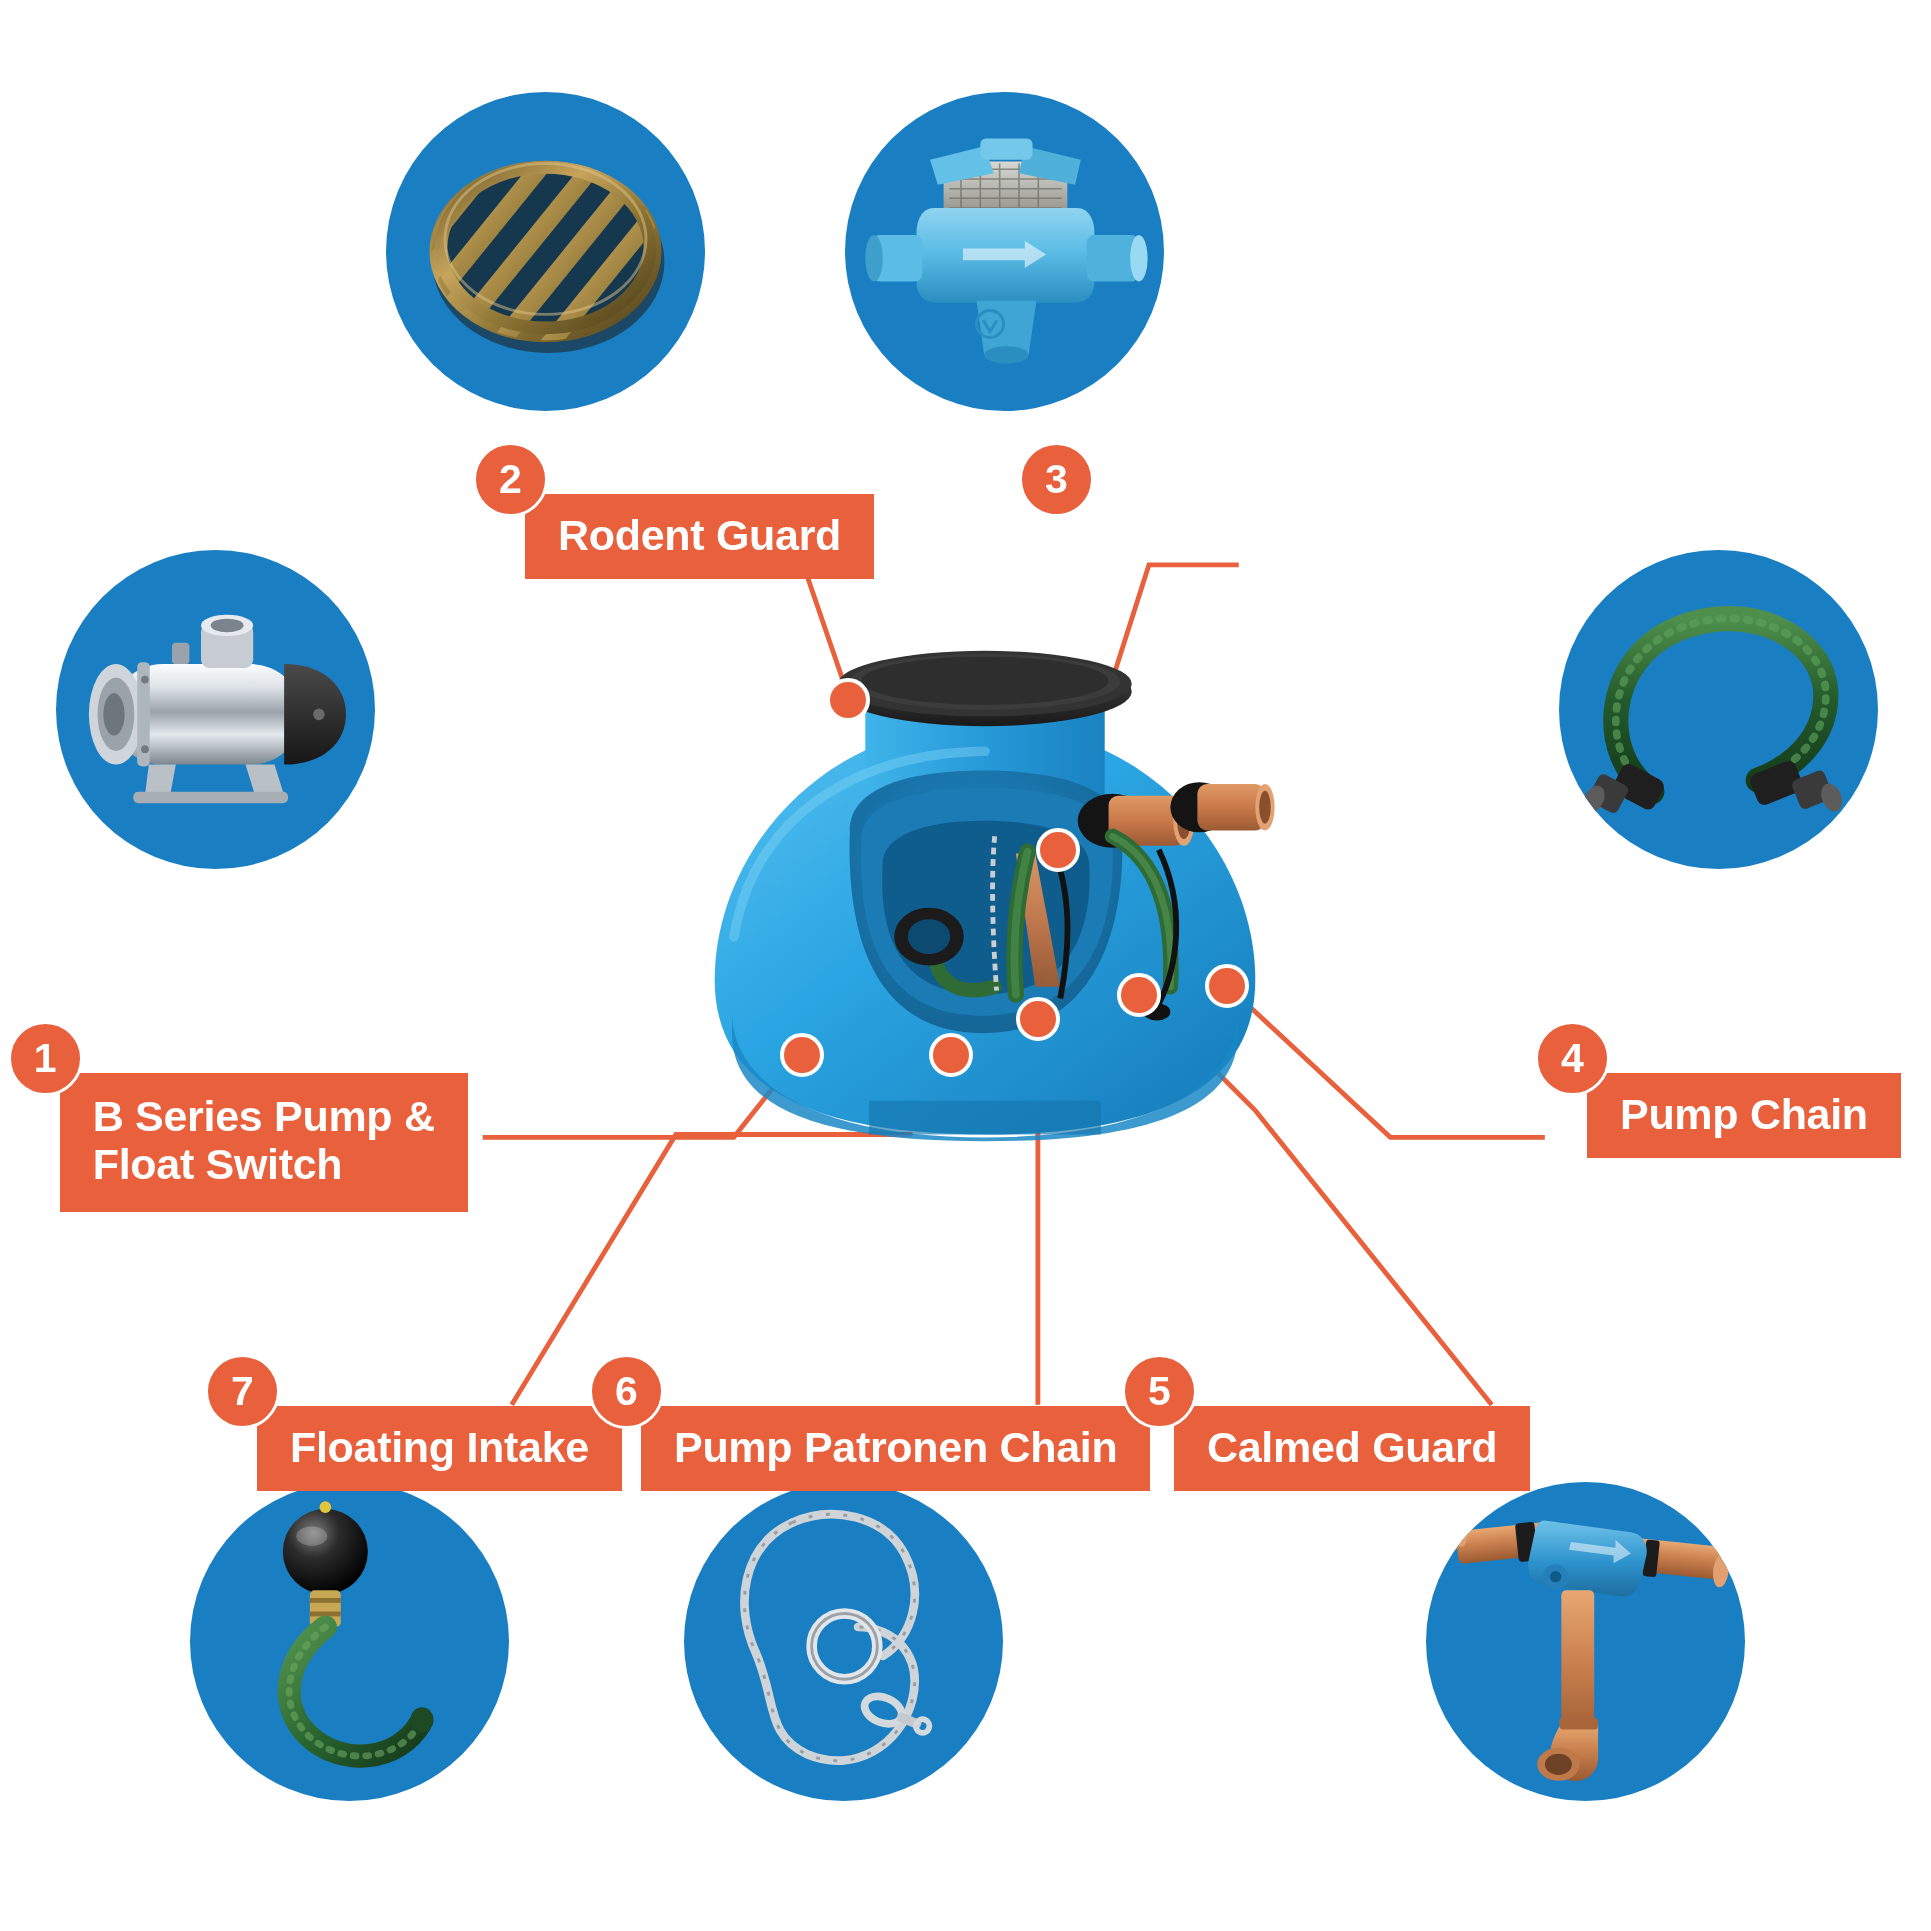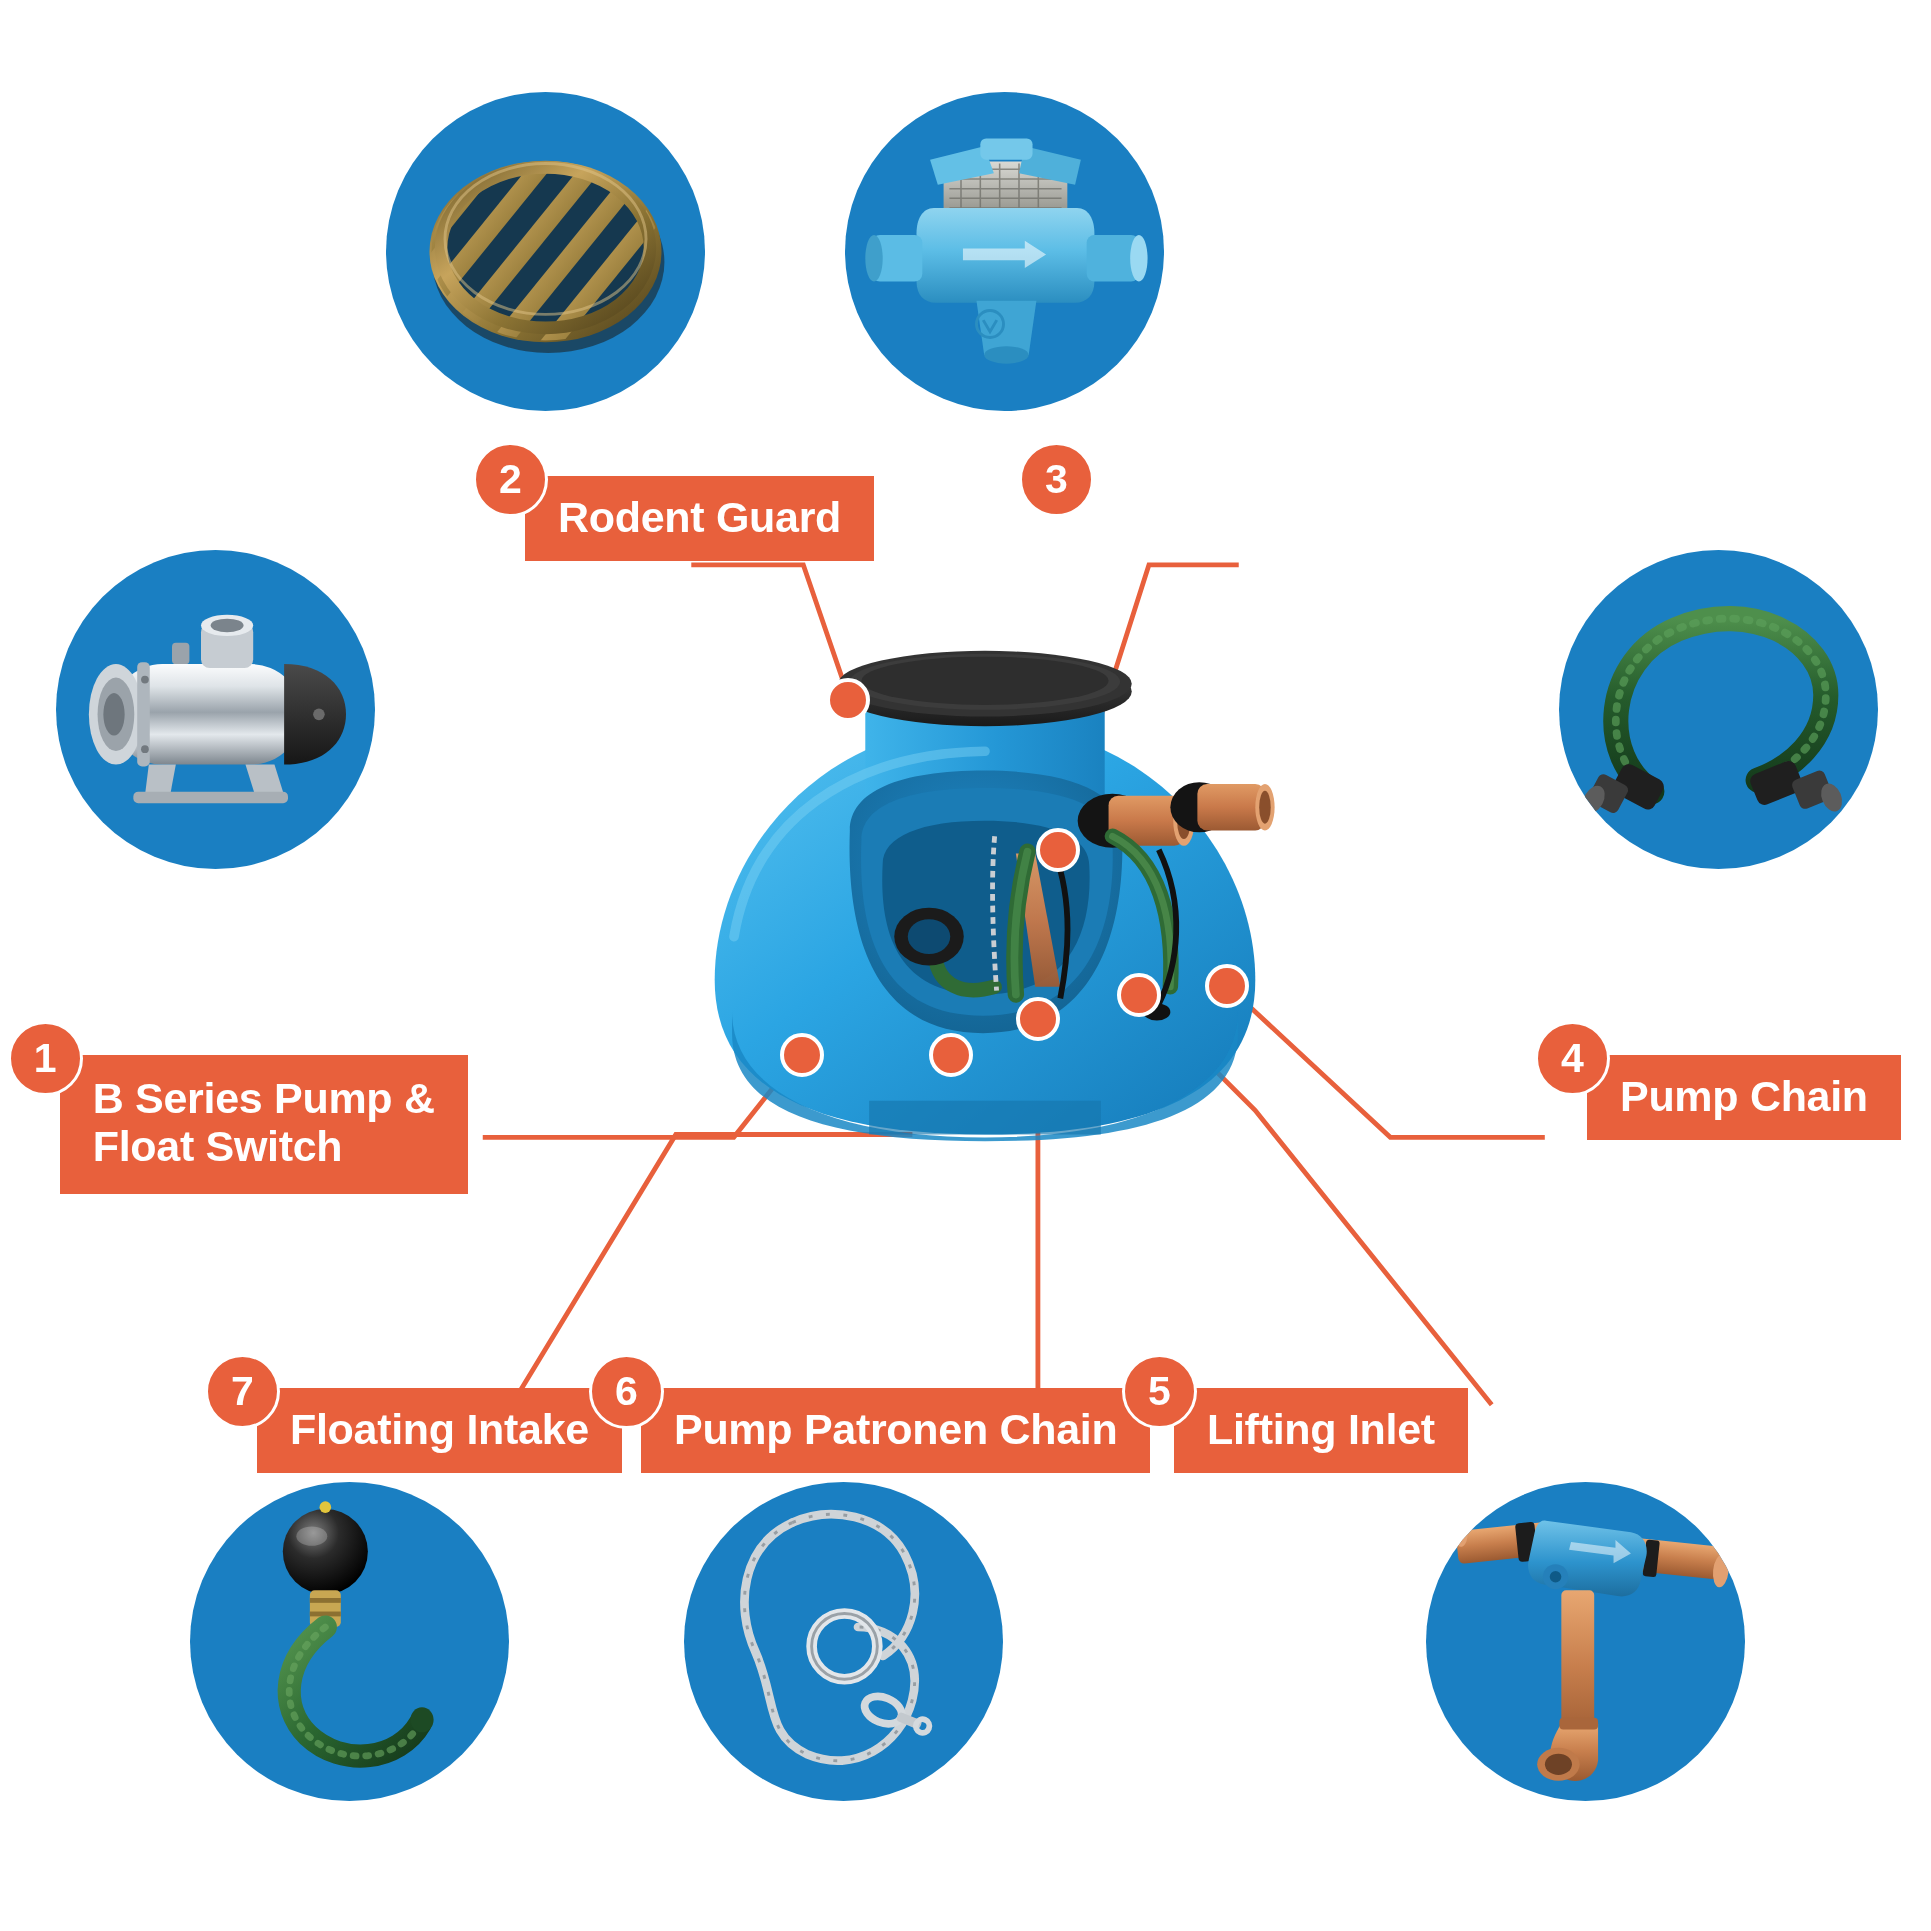--- a/index.html
+++ b/index.html
@@ -20,21 +20,21 @@
   
   .label-group{position:absolute;display:flex;align-items:flex-start;}
   .badge{width:75px;height:75px;border-radius:50%;background:var(--orange);
      border:3.9px solid #ffffff;box-sizing:border-box;
      display:flex;align-items:center;justify-content:center;
      color:#ffffff;font-size:41px;font-weight:700;line-height:1;
      position:relative;z-index:3;flex:0 0 auto;}
   .label-bar{background:var(--orange);color:#ffffff;
      font-size:43px;font-weight:700;line-height:1.12;
      padding:17.4px 33px 19.3px 33px;
-     margin-left:-23px;margin-top:34px;
+     margin-left:-23px;margin-top:52px;
      position:relative;z-index:2;white-space:pre-line;
      box-sizing:border-box;letter-spacing:-0.3px;}
   .label-bar.two-line{padding:19.3px 33px 23px 33px;text-align:left;}
 
   
   .tank{position:absolute;}
   .dot{position:absolute;width:44px;height:44px;border-radius:50%;
      background:var(--orange);border:4.8px solid #ffffff;box-sizing:border-box;z-index:6;}
 </style>
 </head>
@@ -429,17 +429,17 @@
     <div class="label-bar">Floating Intake</div>
   </div>
 
   <div class="label-group" style="left:589px;top:1354px;">
     <div class="badge">6</div>
     <div class="label-bar">Pump Patronen Chain</div>
   </div>
 
   <div class="label-group" style="left:1122px;top:1354px;">
     <div class="badge">5</div>
-    <div class="label-bar">Lifting Inlet</div>
+    <div class="label-bar">Calmed Guard</div>
   </div>
 
 </div>
 
 
 </body></html>

